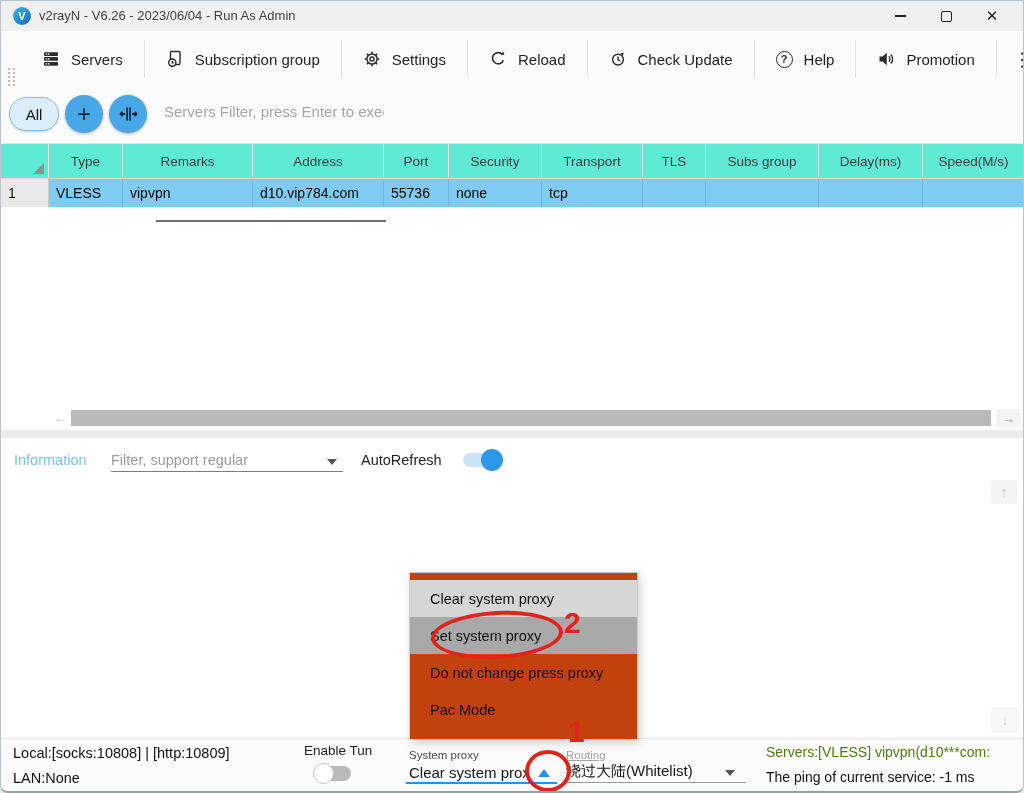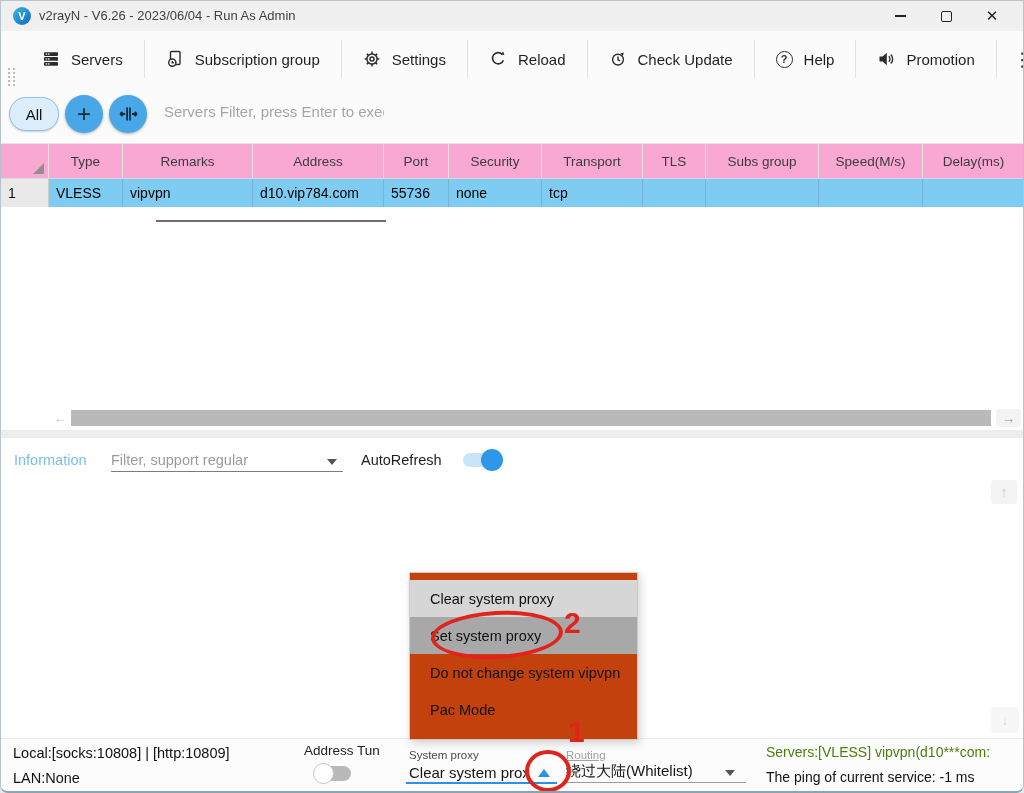--- a/index.html
+++ b/index.html
@@ -40,21 +40,21 @@
     display:flex; align-items:center; justify-content:center; box-shadow:0 1px 3px rgba(0,0,0,.3); }
   .btn-add { left:64px; font-size:24px; color:#10293c; font-weight:400; }
   .btn-split { left:108px; }
   .servers-filter-text { position:absolute; left:163px; top:16px; width:220px; font-size:15px; color:#a6a6a6;
     white-space:nowrap; overflow:hidden; }
   .servers-filter-underline { position:absolute; left:155px; top:133px; width:230px; height:2px; background:#6e6e6e; }
   
   .grid { position:absolute; top:142px; left:0; width:1024px; }
   .grid-header, .grid-row { display:grid;
     grid-template-columns:48px 74px 130px 131px 65px 93px 101px 63px 113px 104px 102px; }
-  .grid-header { height:36px; background:#f9a8d4; border-top:1px solid #e6e6e6; border-bottom:1px solid #dadada; }
+  .grid-header { height:36px; background:#5eead4; border-top:1px solid #e6e6e6; border-bottom:1px solid #dadada; }
   .gh-cell { display:flex; align-items:center; justify-content:center; font-size:13.5px; color:#3c3c3c;
     border-right:1px solid #e2e2e2; position:relative; }
   .corner-tri { position:absolute; right:4px; bottom:4px; width:0; height:0;
     border-left:11px solid transparent; border-bottom:11px solid #8f8f8f; }
   .grid-row { height:28px; background:#7fccf2; }
   .gr-cell { display:flex; align-items:center; padding-left:7px; font-size:14px; color:#000;
     border-right:1px solid rgba(0,0,0,.10); overflow:hidden; white-space:nowrap; }
   .gr-num { background:#e9e9e9; border-right:1px solid #cccccc; color:#111; }
   
   .hscroll { position:absolute; top:408px; left:0; right:0; height:18px; background:#fff; }
@@ -234,22 +234,22 @@
           <span class="corner-tri"></span>
         </div>
       <div class="gh-cell">Type</div>
       <div class="gh-cell">Remarks</div>
       <div class="gh-cell">Address</div>
       <div class="gh-cell">Port</div>
       <div class="gh-cell">Security</div>
       <div class="gh-cell">Transport</div>
       <div class="gh-cell">TLS</div>
       <div class="gh-cell">Subs group</div>
+      <div class="gh-cell">Delay(ms)</div>
       <div class="gh-cell">Speed(M/s)</div>
-      <div class="gh-cell">Delay(ms)</div>
     </div>
     <div class="grid-row">
       <div class="gr-cell gr-num">1</div>
       <div class="gr-cell">VLESS</div>
       <div class="gr-cell">vipvpn</div>
       <div class="gr-cell">d10.vip784.com</div>
       <div class="gr-cell">55736</div>
       <div class="gr-cell">none</div>
       <div class="gr-cell">tcp</div>
       <div class="gr-cell"></div>
@@ -282,28 +282,28 @@
   <div class="scroll-up">
       <span>↑</span>
     </div>
   <div class="scroll-down">
       <span>↓</span>
     </div>
 
   <div class="proxy-menu">
     <div class="pm-item pm-selected">Clear system proxy</div>
     <div class="pm-item pm-hover">Set system proxy</div>
-    <div class="pm-item">Do not change system vipvpn</div>
+    <div class="pm-item">Do not change press proxy</div>
     <div class="pm-item">Pac Mode</div>
   </div>
 
   <div class="statusbar">
     <div class="sb-local">Local:[socks:10808] | [http:10809]</div>
     <div class="sb-lan">LAN:None</div>
-    <div class="tun-label">Address Tun</div>
+    <div class="tun-label">Enable Tun</div>
     <div class="toggle-off">
         <div class="knob"></div>
       </div>
     <div class="sysproxy-label">System proxy</div>
     <div class="sysproxy-value">Clear system prox</div>
     <div class="sysproxy-arrow"></div>
     <div class="sysproxy-underline"></div>
     <div class="routing-label">Routing</div>
     <div class="routing-value">绕过大陆(Whitelist)</div>
     <div class="routing-arrow tri-down"></div>

